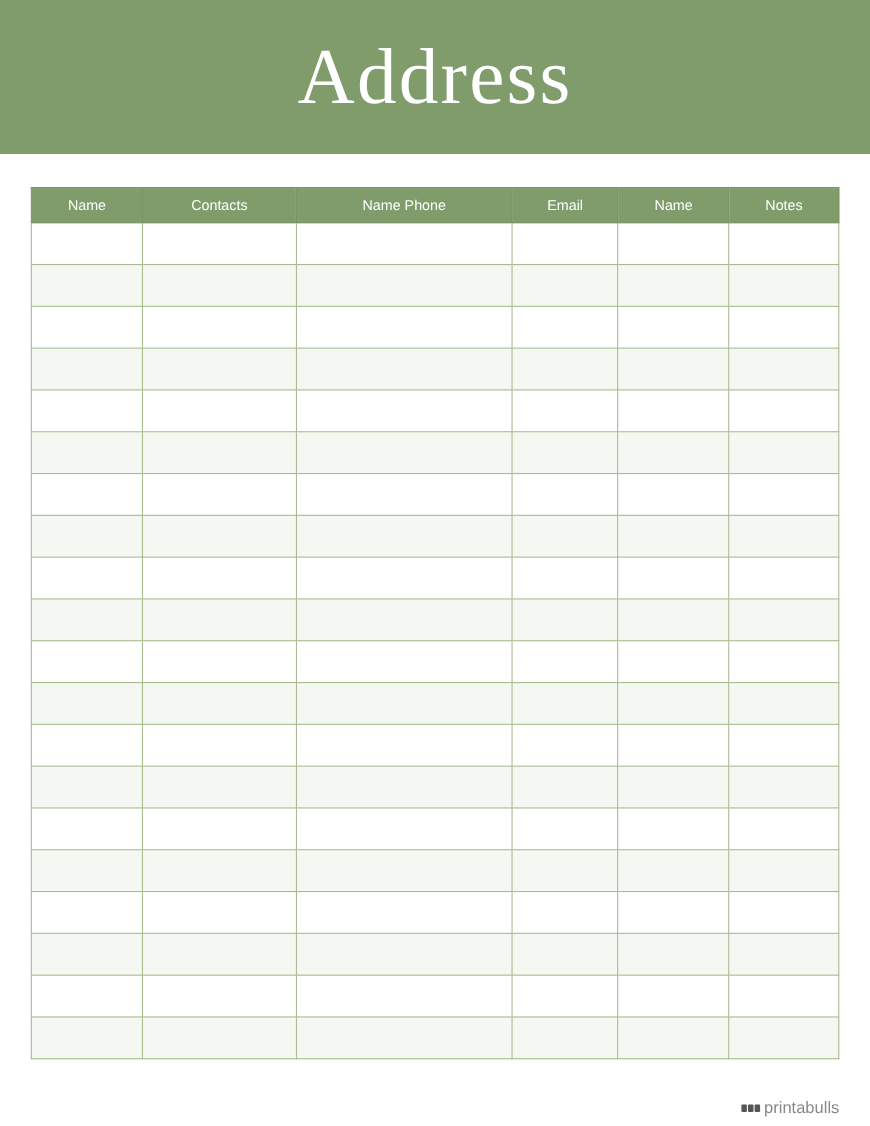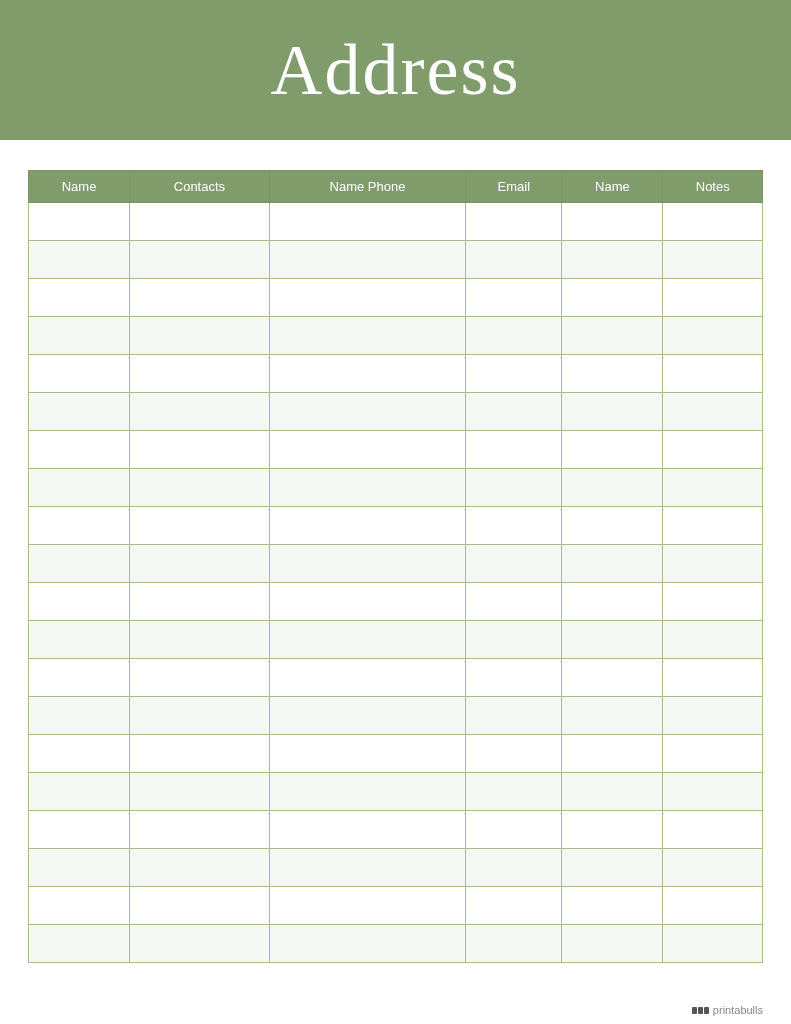--- a/index.html
+++ b/index.html
@@ -79,21 +79,21 @@
     }
 
     .footer {
       display: flex;
       justify-content: flex-end;
       align-items: center;
       padding: 4px 28px 8px 0;
     }
 
     .watermark {
-      font-size: 11px;
+      font-size: 15px;
       color: #888;
       display: flex;
       align-items: center;
       gap: 4px;
     }
 
     .watermark-icon {
       display: flex;
       gap: 1px;
       align-items: flex-end;

